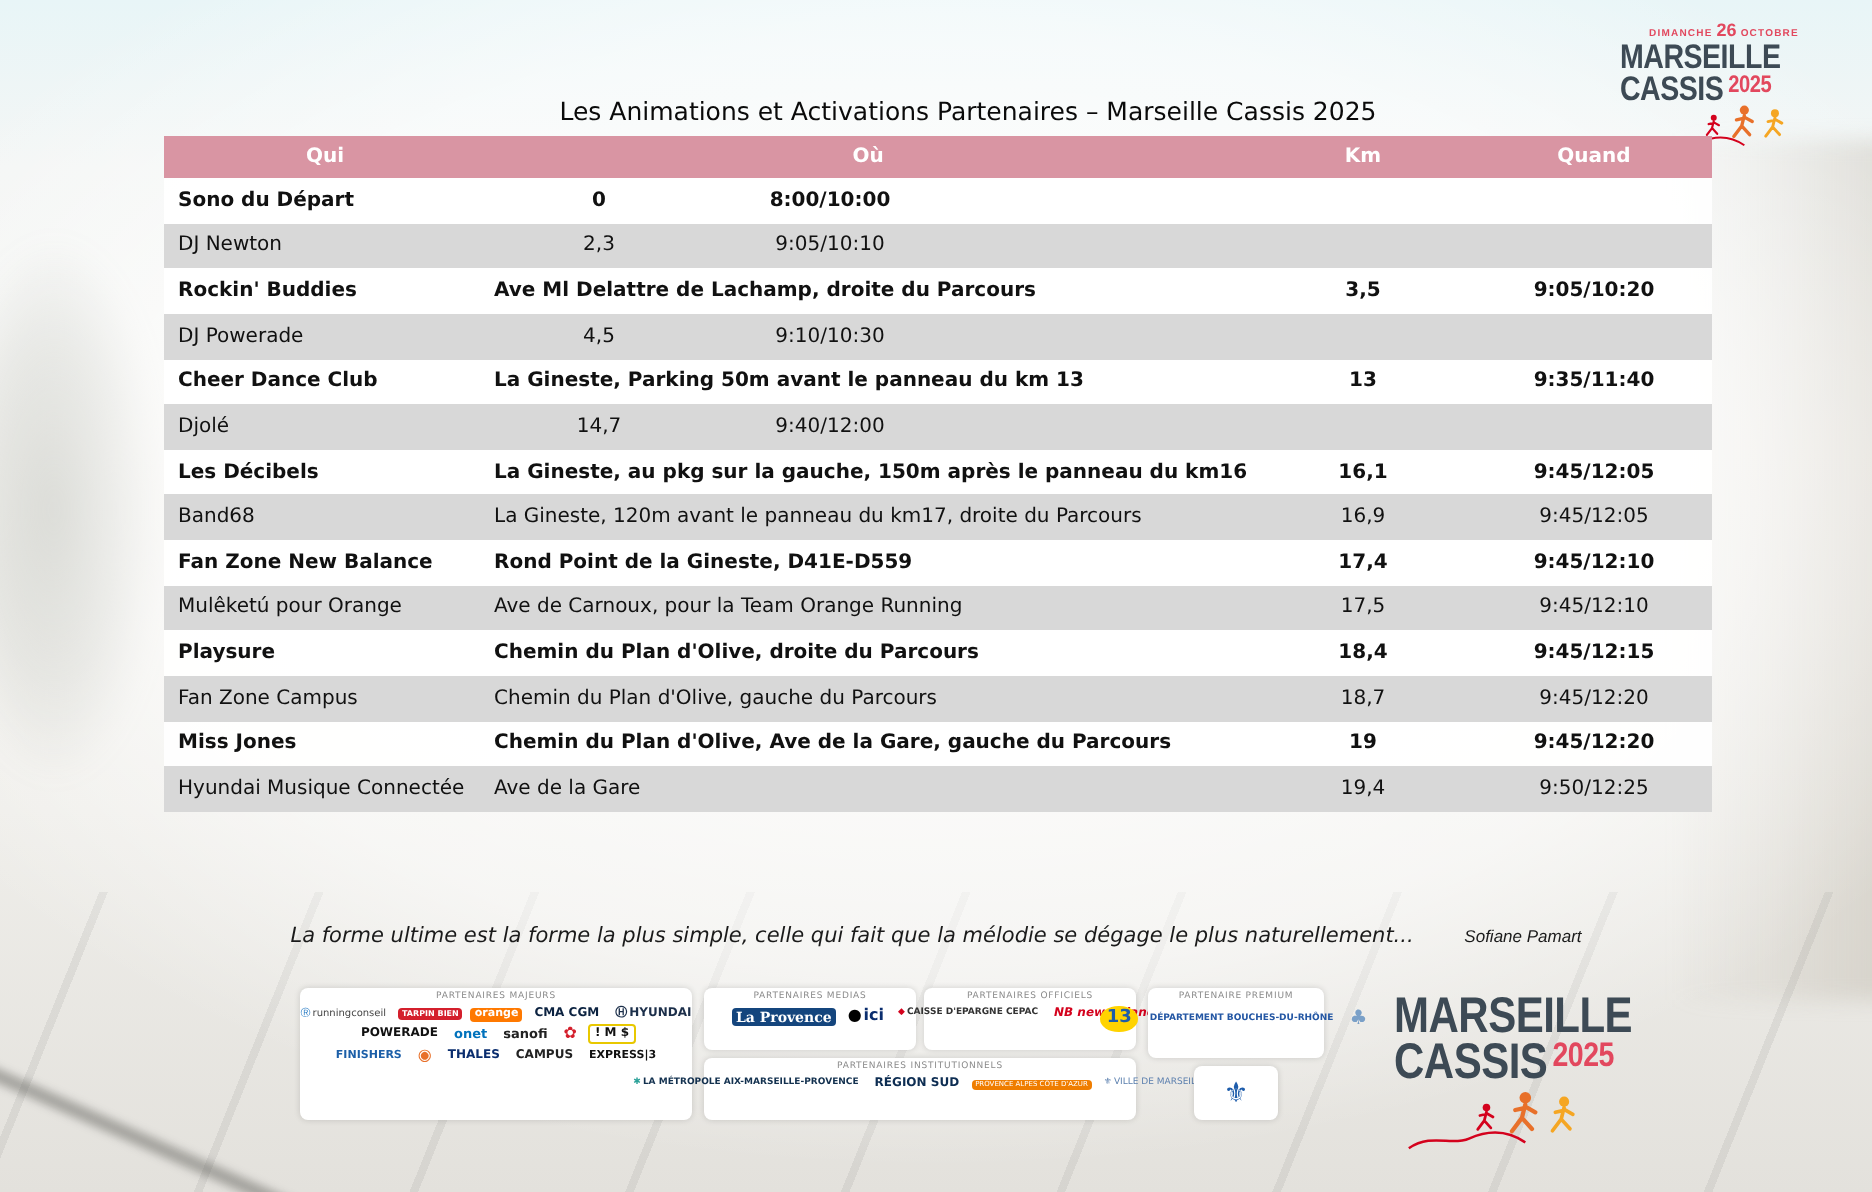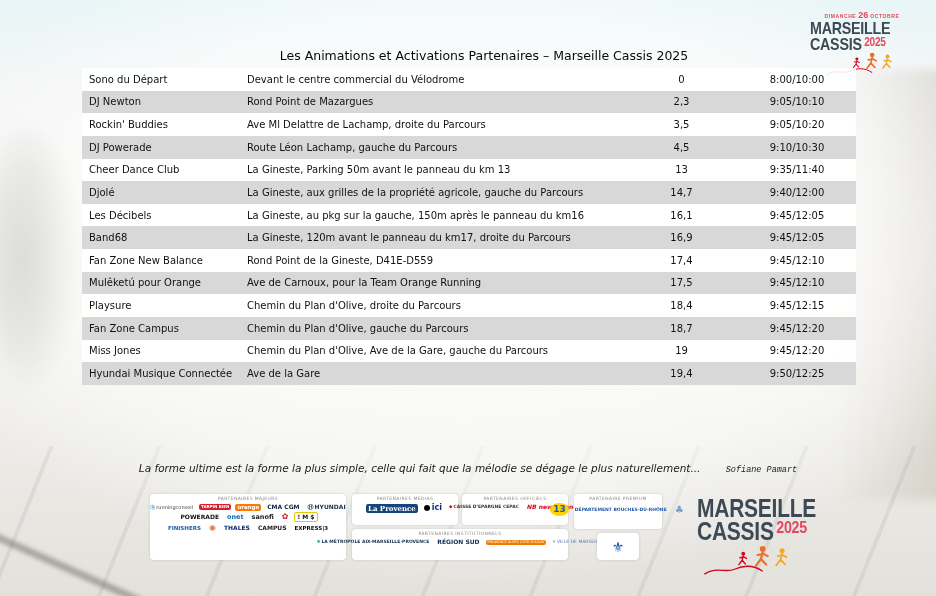--- a/index.html
+++ b/index.html
@@ -18,33 +18,33 @@
     background:rgba(88,88,85,0.45);transform:rotate(24deg);filter:blur(2px);}
   .bg-wash{position:absolute;inset:0;
     background:radial-gradient(ellipse 62% 56% at 50% 42%,rgba(255,255,255,0.95),rgba(255,255,255,0.55) 70%,rgba(255,255,255,0) 100%);}
 
   .title{position:absolute;top:48px;left:0;width:100%;text-align:center;font-size:12.5px;color:#0a0a0a;padding-left:16px;}
 
   
   .anim-table{position:absolute;left:82px;top:68px;width:774px;font-size:10px;}
   .thead{display:flex;height:21px;background:#d995a3;color:#ffffff;font-weight:bold;align-items:center;}
   .trow{display:flex;height:22.63px;align-items:center;}
-  .trow.white{background:rgba(255,255,255,0.88);}
+  .trow.white{background:rgba(255,255,255,0.88);font-weight:bold;}
   .trow.gray{background:rgba(214,214,214,0.95);}
   .hcell{text-align:center;}
   .c1{width:161px;} .c2{width:382px;} .c3{width:113px;text-align:center;} .c4{width:118px;text-align:center;}
   .cell{overflow:hidden;white-space:nowrap;}
   .cell-qui{width:161px;padding-left:7px;box-sizing:border-box;}
   .cell-ou{width:382px;padding-left:4px;box-sizing:border-box;}
   .cell-km{width:113px;text-align:center;}
   .cell-quand{width:118px;text-align:center;}
 
   
   .quote{position:absolute;top:462px;left:0;width:100%;text-align:center;font-style:italic;font-size:10.5px;color:#1a1a1a;}
-  .quote .author{font-family:Liberation Mono, monospace;font-size:8.5px;margin-left:22px;}
+  .quote .author{font-family:Liberation Sans, sans-serif;font-size:8.5px;margin-left:22px;}
 
   
   .fbox{position:absolute;background:#ffffff;border-radius:4px;box-shadow:0 0 3px rgba(0,0,0,0.15);
     display:flex;flex-direction:column;align-items:center;justify-content:flex-start;padding-top:2px;box-sizing:border-box;}
   .fbox .glabel{font-size:4.5px;color:#8a8a8a;letter-spacing:0.4px;line-height:1.4;}
   .plogo-row{display:flex;align-items:center;justify-content:center;gap:4px;margin:1px 0;}
   .plogo{display:inline-flex;align-items:center;gap:1px;padding:1px 2px;border-radius:2px;line-height:1;white-space:nowrap;}
   #box-majeurs{left:150px;top:494px;width:196px;height:66px;}
   #box-medias{left:352px;top:494px;width:106px;height:31px;}
   #box-officiels{left:462px;top:494px;width:106px;height:31px;}
@@ -111,54 +111,56 @@
           <path d="M0 3 L-1.5 9 M0 4 L4.5 6.5 M0 4.5 L-4.5 5.5 M-1.5 9 L3 14 M-1.5 9 L-6 15"></path>
         </g>
       <g class="run r3" transform="translate(82,6) scale(1.0)">
           <circle cx="0" cy="0" r="2.6"></circle>
           <path d="M0 3 L-1.5 9 M0 4 L4.5 6.5 M0 4.5 L-4.5 5.5 M-1.5 9 L3 14 M-1.5 9 L-6 15"></path>
         </g>
     </svg>
   </div>
 
   <div class="anim-table">
+    <div class="thead">
+      <div class="hcell c1">Qui</div>
+      <div class="hcell c2">Où</div>
+      <div class="hcell c3">Km</div>
+      <div class="hcell c4">Quand</div>
+    </div>
     <div id="table-body">
         <div class="trow white">
           <div class="cell cell-qui">Sono du Départ</div>
-          <div class="cell cell-ou">Devant le centre commercial du Vélodrome</div>
           <div class="cell cell-km">0</div>
           <div class="cell cell-quand">8:00/10:00</div>
         </div>
         <div class="trow gray">
           <div class="cell cell-qui">DJ Newton</div>
-          <div class="cell cell-ou">Rond Point de Mazargues</div>
           <div class="cell cell-km">2,3</div>
           <div class="cell cell-quand">9:05/10:10</div>
         </div>
         <div class="trow white">
           <div class="cell cell-qui">Rockin' Buddies</div>
           <div class="cell cell-ou">Ave Ml Delattre de Lachamp, droite du Parcours</div>
           <div class="cell cell-km">3,5</div>
           <div class="cell cell-quand">9:05/10:20</div>
         </div>
         <div class="trow gray">
           <div class="cell cell-qui">DJ Powerade</div>
-          <div class="cell cell-ou">Route Léon Lachamp, gauche du Parcours</div>
           <div class="cell cell-km">4,5</div>
           <div class="cell cell-quand">9:10/10:30</div>
         </div>
         <div class="trow white">
           <div class="cell cell-qui">Cheer Dance Club</div>
           <div class="cell cell-ou">La Gineste, Parking 50m avant le panneau du km 13</div>
           <div class="cell cell-km">13</div>
           <div class="cell cell-quand">9:35/11:40</div>
         </div>
         <div class="trow gray">
           <div class="cell cell-qui">Djolé</div>
-          <div class="cell cell-ou">La Gineste, aux grilles de la propriété agricole, gauche du Parcours</div>
           <div class="cell cell-km">14,7</div>
           <div class="cell cell-quand">9:40/12:00</div>
         </div>
         <div class="trow white">
           <div class="cell cell-qui">Les Décibels</div>
           <div class="cell cell-ou">La Gineste, au pkg sur la gauche, 150m après le panneau du km16</div>
           <div class="cell cell-km">16,1</div>
           <div class="cell cell-quand">9:45/12:05</div>
         </div>
         <div class="trow gray">

